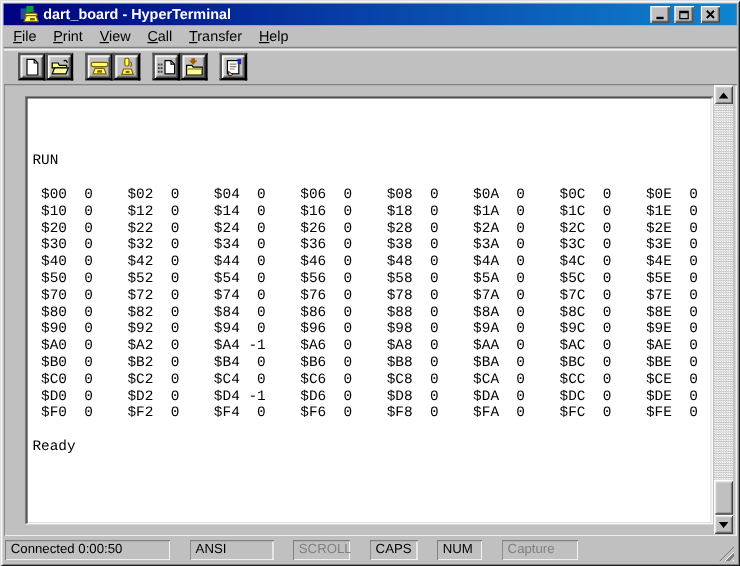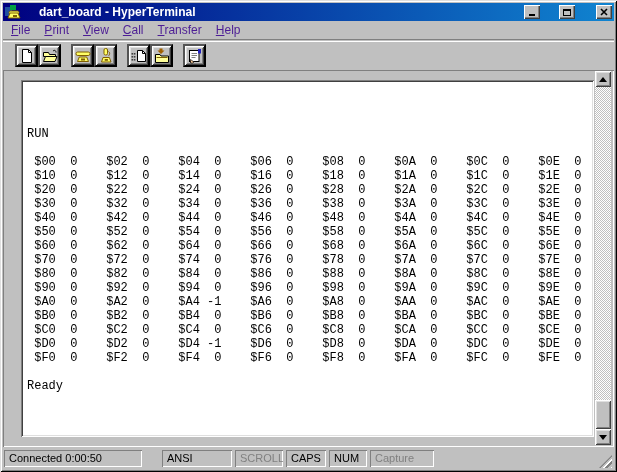--- a/index.html
+++ b/index.html
@@ -7,35 +7,35 @@
   .window{
     position:relative;width:617px;height:472px;background:var(--chrome,#c0c0c0);
     font-family:"Liberation Sans","DejaVu Sans",sans-serif;
     box-shadow: inset 1px 1px 0 #dfdfdf, inset -1px -1px 0 #000000,
                 inset 2px 2px 0 #ffffff, inset -2px -2px 0 #808080;
   }
   
   .titlebar{
     position:absolute;left:3px;top:3px;right:3px;height:18px;
     background:linear-gradient(90deg,var(--titlebar-start,#000080),var(--titlebar-end,#1084d0));
-    display:flex;align-items:center;padding:0 2px;gap:18px;
+    display:flex;align-items:center;padding:0 14px;gap:3px;
   }
   .title-icon{width:16px;height:16px;flex:0 0 16px;}
   .title-text{flex:1;color:#ffffff;font-size:12px;font-weight:bold;white-space:nowrap;
     letter-spacing:0px;line-height:18px;}
   .tb-btn{width:16px;height:14px;background:#c0c0c0;position:relative;
     box-shadow: inset 1px 1px 0 #ffffff, inset -1px -1px 0 #404040, inset -2px -2px 0 #808080;
     display:flex;align-items:center;justify-content:center;margin-left:1px;}
   .tb-btn.close{margin-left:3px;}
   .g-min{width:6px;height:2px;background:#000;margin-top:6px;}
   .g-max{width:8px;height:7px;border:1px solid #000;border-top:2px solid #000;}
   
   .menubar{
     position:absolute;left:3px;top:21px;right:3px;height:19px;
-    display:flex;align-items:center;font-size:12px;color:#4c1d95;padding-left:1px;
+    display:flex;align-items:center;font-size:12px;color:#000000;padding-left:1px;
     border-bottom:1px solid #808080;
   }
   .menu-item{display:inline-block;padding:2px 7px;cursor:default;}
   .menu-item::first-letter{text-decoration:underline;}
   
   .toolbar{
     position:absolute;left:3px;top:41px;right:3px;height:29px;
     box-shadow: inset 0 1px 0 #ffffff;
     display:flex;align-items:center;padding-left:12px;
   }
@@ -76,29 +76,29 @@
   .sb-up{top:0;}
   .sb-down{bottom:0;}
   .tri-up{width:0;height:0;border-left:4px solid transparent;border-right:4px solid transparent;border-bottom:5px solid #000;}
   .tri-down{width:0;height:0;border-left:4px solid transparent;border-right:4px solid transparent;border-top:5px solid #000;}
   .sb-thumb{position:absolute;left:0;bottom:16px;width:16px;height:29px;background:#c0c0c0;
     box-shadow: inset 1px 1px 0 #ffffff, inset -1px -1px 0 #404040,
                 inset 2px 2px 0 #dfdfdf, inset -2px -2px 0 #808080;}
   
   .statusbar{
     position:absolute;left:3px;right:3px;bottom:3px;height:22px;
-    display:flex;align-items:flex-start;gap:3px;padding:3px 2px 0 1px;
+    display:flex;align-items:flex-start;gap:16px;padding:3px 2px 0 1px;
     font-size:11px;color:#000;
   }
   .panel{
     height:17px;box-shadow: inset 1px 1px 0 #808080, inset -1px -1px 0 #ffffff;
     padding:2px 5px 0 5px;white-space:nowrap;overflow:hidden;flex:0 0 auto;
   }
   .panel.disabled{color:var(--disabled-text,#808080);}
-  .p0{width:138px;} .p1{width:70px;margin-left:17px;} .p2{width:88px;} .p3{width:48px;}
+  .p0{width:138px;} .p1{width:70px;} .p2{width:88px;} .p3{width:48px;}
   .p4{width:40px;} .p5{width:38px;} .p6{width:64px;} .p7{width:62px;margin-top:32px;}
   .sb-spacer{flex:1 1 auto;}
   .grip{
     width:13px;height:13px;align-self:flex-end;margin-bottom:1px;
     background:
       linear-gradient(135deg, transparent 0 49%, transparent 0) ,
       repeating-linear-gradient(135deg, transparent 0 2px, #ffffff 2px 3px, #808080 3px 5px);
     clip-path:polygon(100% 0, 100% 100%, 0 100%);
   }
 </style>
@@ -209,21 +209,20 @@
       <div class="tline"></div>
       <div class="tline"></div>
       <div class="tline">RUN</div>
       <div class="tline"></div>
       <div class="tline"> $00  0    $02  0    $04  0    $06  0    $08  0    $0A  0    $0C  0    $0E  0</div>
       <div class="tline"> $10  0    $12  0    $14  0    $16  0    $18  0    $1A  0    $1C  0    $1E  0</div>
       <div class="tline"> $20  0    $22  0    $24  0    $26  0    $28  0    $2A  0    $2C  0    $2E  0</div>
       <div class="tline"> $30  0    $32  0    $34  0    $36  0    $38  0    $3A  0    $3C  0    $3E  0</div>
       <div class="tline"> $40  0    $42  0    $44  0    $46  0    $48  0    $4A  0    $4C  0    $4E  0</div>
       <div class="tline"> $50  0    $52  0    $54  0    $56  0    $58  0    $5A  0    $5C  0    $5E  0</div>
-      <div class="tline"> $60  0    $62  0    $64  0    $66  0    $68  0    $6A  0    $6C  0    $6E  0</div>
       <div class="tline"> $70  0    $72  0    $74  0    $76  0    $78  0    $7A  0    $7C  0    $7E  0</div>
       <div class="tline"> $80  0    $82  0    $84  0    $86  0    $88  0    $8A  0    $8C  0    $8E  0</div>
       <div class="tline"> $90  0    $92  0    $94  0    $96  0    $98  0    $9A  0    $9C  0    $9E  0</div>
       <div class="tline"> $A0  0    $A2  0    $A4 -1    $A6  0    $A8  0    $AA  0    $AC  0    $AE  0</div>
       <div class="tline"> $B0  0    $B2  0    $B4  0    $B6  0    $B8  0    $BA  0    $BC  0    $BE  0</div>
       <div class="tline"> $C0  0    $C2  0    $C4  0    $C6  0    $C8  0    $CA  0    $CC  0    $CE  0</div>
       <div class="tline"> $D0  0    $D2  0    $D4 -1    $D6  0    $D8  0    $DA  0    $DC  0    $DE  0</div>
       <div class="tline"> $F0  0    $F2  0    $F4  0    $F6  0    $F8  0    $FA  0    $FC  0    $FE  0</div>
       <div class="tline"></div>
       <div class="tline">Ready</div>

